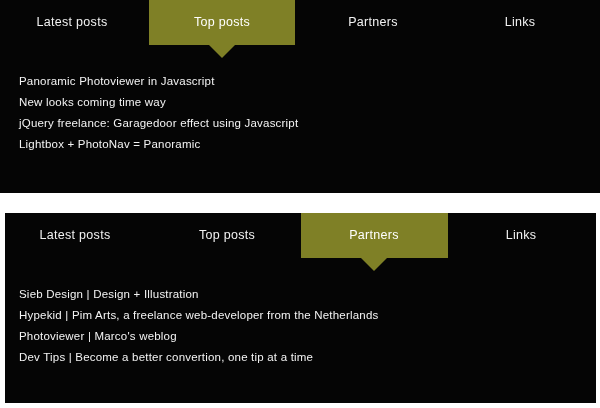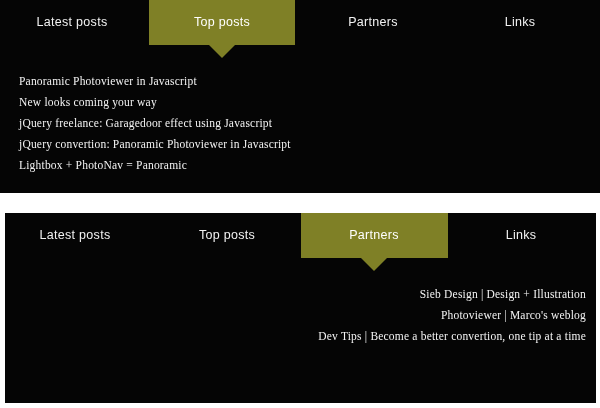--- a/index.html
+++ b/index.html
@@ -91,34 +91,32 @@
   .list {
     position: absolute;
     left: 19px;
     right: 10px;
     top: 76px;
   }
 
   .widget-2 .list {
     left: 14px;
     top: 76px;
-    text-align: right;
   }
 
   .list-item {
     display: block;
     font-size: 11.5px;
     color: #f4f4f4;
     line-height: 1;
     height: 21px;
     white-space: nowrap;
     text-decoration: none;
     letter-spacing: 0.2px;
     cursor: pointer;
-    font-family: Liberation Serif, serif;
   }
 </style>
 </head>
 <body>
 
 <div id="stage">
 
   <div class="widget widget-1">
 
     <div class="nav">
@@ -137,23 +135,22 @@
 
       <div class="tab" style="left: 455px; width: 130px;">
         <span class="tab-label">Links</span>
       </div>
 
       <div class="pointer" style="left: 209px;"></div>
     </div>
 
     <div class="list">
       <a class="list-item" href="#">Panoramic Photoviewer in Javascript</a>
-      <a class="list-item" href="#">New looks coming your way</a>
+      <a class="list-item" href="#">New looks coming time way</a>
       <a class="list-item" href="#">jQuery freelance: Garagedoor effect using Javascript</a>
-      <a class="list-item" href="#">jQuery convertion: Panoramic Photoviewer in Javascript</a>
       <a class="list-item" href="#">Lightbox + PhotoNav = Panoramic</a>
     </div>
   </div>
 
   <div class="widget widget-2">
 
     <div class="nav">
 
       <div class="tab" style="left: 0px; width: 140px;">
         <span class="tab-label">Latest posts</span>
@@ -169,18 +166,19 @@
 
       <div class="tab" style="left: 451px; width: 130px;">
         <span class="tab-label">Links</span>
       </div>
 
       <div class="pointer" style="left: 356px;"></div>
     </div>
 
     <div class="list">
       <a class="list-item" href="#">Sieb Design | Design + Illustration</a>
+      <a class="list-item" href="#">Hypekid | Pim Arts, a freelance web-developer from the Netherlands</a>
       <a class="list-item" href="#">Photoviewer | Marco's weblog</a>
       <a class="list-item" href="#">Dev Tips | Become a better convertion, one tip at a time</a>
     </div>
   </div>
 
 </div>
 
 </body></html>

